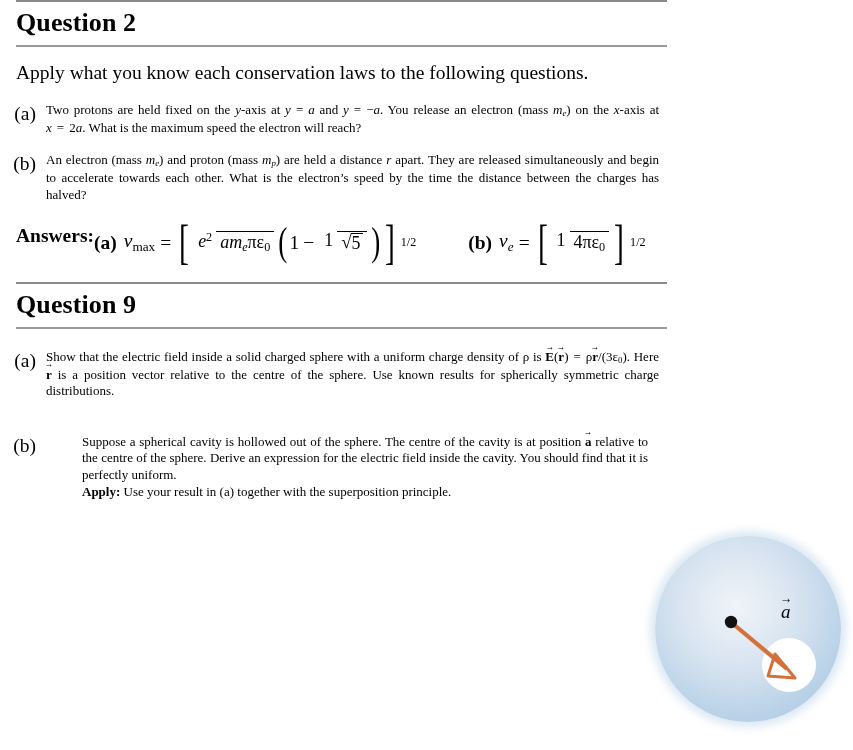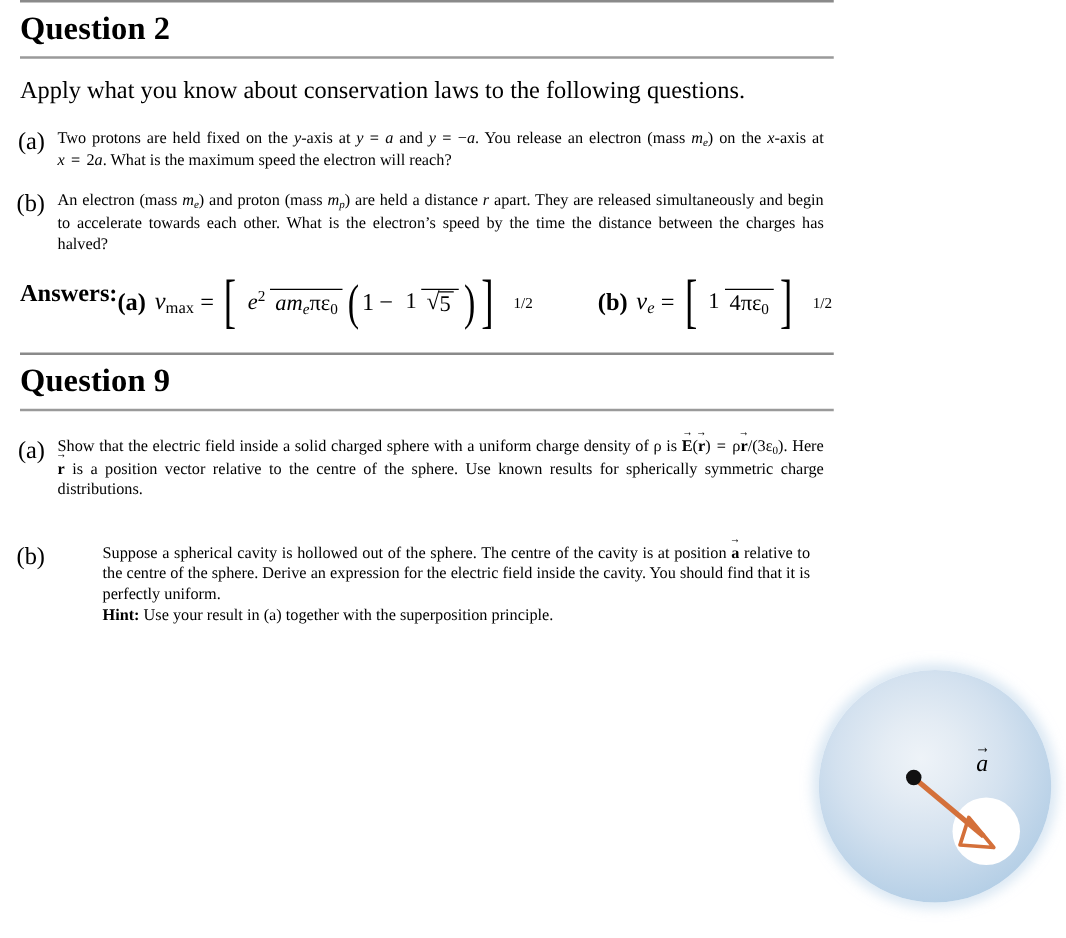--- a/index.html
+++ b/index.html
@@ -119,21 +119,21 @@
     transform: scaleX(0.62);
     line-height: 0.72;
     font-family: "Liberation Serif", "DejaVu Serif", serif;
   }
   .paren {
     display: inline-block;
     font-size: 2.05em;
     transform: scaleX(0.68);
     line-height: 0.72;
   }
-  .expo { font-size: 0.62em; vertical-align: 1.45em; font-style: normal; margin-left: 13px; }
+  .expo { font-size: 0.62em; vertical-align: 1.45em; font-style: normal; margin-left: 3px; }
 
   .sqrt { display: inline-block; position: relative; padding-left: 0.52em; }
   .sqrt::before {
     content: "\221A";
     position: absolute; left: 0; top: -0.06em;
     font-size: 1.06em; font-style: normal;
   }
   .sqrt > .rad {
     border-top: 1.2px solid #000;
     padding: 0 2px 0 1px;
@@ -185,21 +185,21 @@
 </style>
 </head>
 <body>
 
 <div class="page">
 
   <div class="rule"></div>
   <h1 class="qheading">Question 2</h1>
   <div class="rule thin"></div>
 
-  <p class="intro">Apply what you know about conservation laws to the following questions.</p>
+  <p class="intro">Apply what you know each conservation laws to the following questions.</p>
 
   <ol class="items">
     <li class="item">
       <span class="lbl">(a)</span>
       <span class="body">Two protons are held fixed on the <span class="m">y</span>-axis at <span class="m">y</span><span class="eq">=</span><span class="m">a</span> and <span class="m">y</span><span class="eq">=</span><span class="mr">−</span><span class="m">a</span>. You release an electron (mass <span class="m">m<sub>e</sub></span>) on the <span class="m">x</span>-axis at <span class="m">x</span><span class="eq">=</span><span class="mr">2</span><span class="m">a</span>. What is the maximum speed the electron will reach?</span>
     </li>
     <li class="item">
       <span class="lbl">(b)</span>
       <span class="body">An electron (mass <span class="m">m<sub>e</sub></span>) and proton (mass <span class="m">m<sub>p</sub></span>) are held a distance <span class="m">r</span> apart. They are released simultaneously and begin to accelerate towards each other. What is the electron’s speed by the time the distance between the charges has halved?</span>
     </li>
@@ -249,21 +249,21 @@
 
   <ol class="items">
     <li class="item" style="margin-top:20px;">
       <span class="lbl">(a)</span>
       <span class="body">Show that the electric field inside a solid charged sphere with a uniform charge density of <span class="mr">ρ</span> is <span class="vec vecb"><span class="g">E</span></span><span class="mr">(</span><span class="vec vecb"><span class="g">r</span></span><span class="mr">)</span><span class="eq">=</span><span class="mr">ρ</span><span class="vec vecb"><span class="g">r</span></span><span class="mr">/(3ε<sub class="up">0</sub>)</span>. Here <span class="vec vecb"><span class="g">r</span></span> is a position vector relative to the centre of the sphere. Use known results for spherically symmetric charge distributions.</span>
     </li>
 
     <li class="item" style="margin-top:34px;">
       <span class="lbl">(b)</span>
       <span class="body narrow">Suppose a spherical cavity is hollowed out of the sphere. The centre of the cavity is at position <span class="vec vecb"><span class="g">a</span></span> relative to the centre of the sphere. Derive an expression for the electric field inside the cavity. You should find that it is perfectly uniform.<br>
-        <span style="font-weight:bold;">Hint:</span>
+        <span style="font-weight:bold;">Apply:</span>
         <span style="">Use your result in (a) together with the superposition principle.</span>
       </span>
     </li>
   </ol>
 
   <div class="figure">
     <div class="sphere"></div>
     <div class="cavity"></div>
     <svg class="figsvg" width="205" height="206">
       <line x1="87" y1="97" x2="142" y2="143" stroke="#d4703a" stroke-width="4.2" stroke-linecap="butt"></line>

